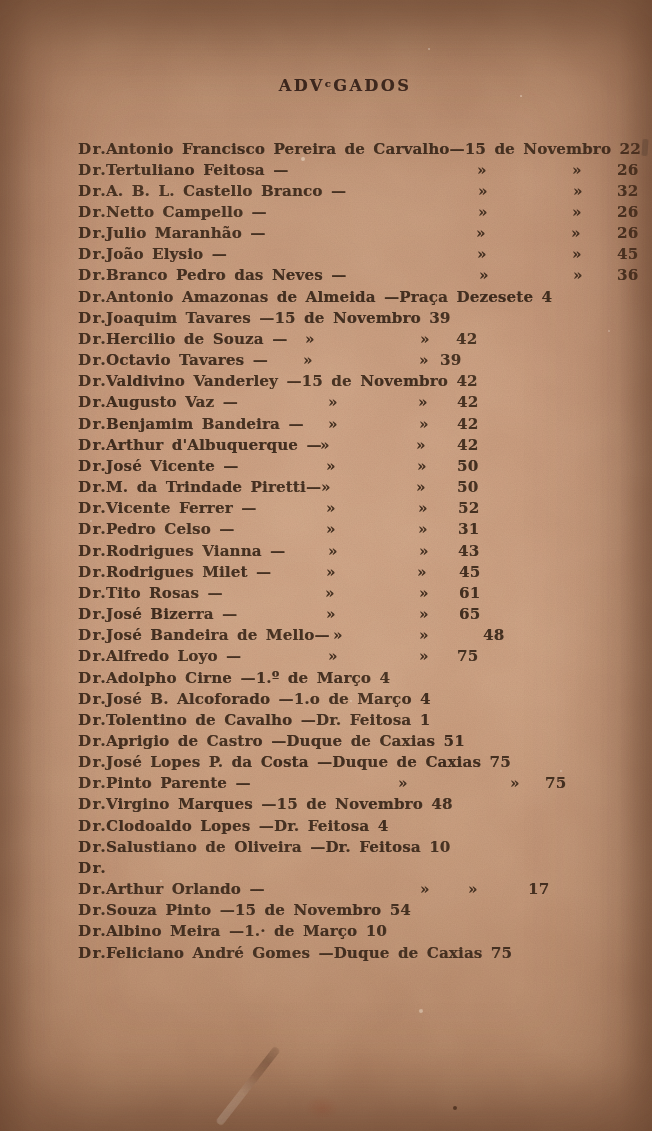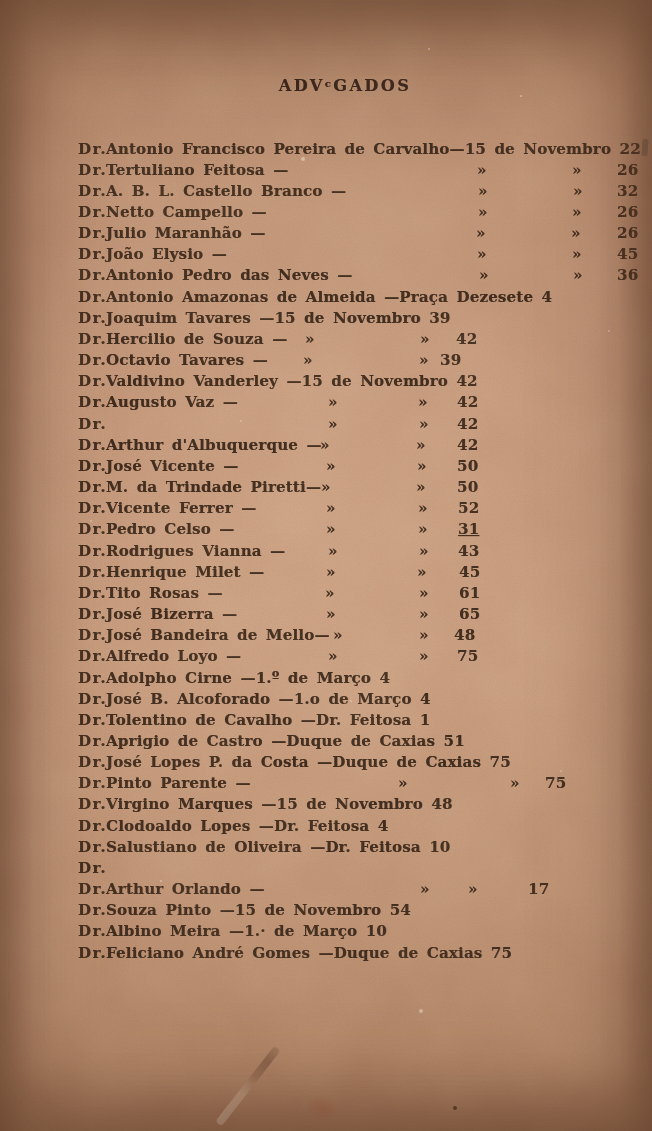--- a/index.html
+++ b/index.html
@@ -123,21 +123,21 @@
       </div>
       <div class="row" style="top: 244.3px;">
         <span class="prefix">Dr.</span>
         <span class="name">João Elysio —</span>
         <span class="mark" style="left: 477px;">»</span>
         <span class="mark" style="left: 572px;">»</span>
         <span class="mark" style="left: 617px;">45</span>
       </div>
       <div class="row" style="top: 265.46px;">
         <span class="prefix">Dr.</span>
-        <span class="name">Antonio Pedro das Neves —</span>
+        <span class="name">Branco Pedro das Neves —</span>
         <span class="mark" style="left: 479px;">»</span>
         <span class="mark" style="left: 573px;">»</span>
         <span class="mark" style="left: 617px;">36</span>
       </div>
       <div class="row" style="top: 286.62px;">
         <span class="prefix">Dr.</span>
         <span class="name">Antonio Amazonas de Almeida —Praça Dezesete 4</span>
       </div>
       <div class="row" style="top: 307.78px;">
         <span class="prefix">Dr.</span>
@@ -163,20 +163,21 @@
       </div>
       <div class="row" style="top: 392.42px;">
         <span class="prefix">Dr.</span>
         <span class="name">Augusto Vaz —</span>
         <span class="mark" style="left: 328px;">»</span>
         <span class="mark" style="left: 418px;">»</span>
         <span class="mark" style="left: 457px;">42</span>
       </div>
       <div class="row" style="top: 413.58px;">
         <span class="prefix">Dr.</span>
+        <span class="name">Benjamim Bandeira —</span>
         <span class="mark" style="left: 328px;">»</span>
         <span class="mark" style="left: 419px;">»</span>
         <span class="mark" style="left: 457px;">42</span>
       </div>
       <div class="row" style="top: 434.74px;">
         <span class="prefix">Dr.</span>
         <span class="name">Arthur d'Albuquerque —</span>
         <span class="mark" style="left: 320px;">»</span>
         <span class="mark" style="left: 416px;">»</span>
         <span class="mark" style="left: 457px;">42</span>
@@ -200,32 +201,32 @@
         <span class="name">Vicente Ferrer —</span>
         <span class="mark" style="left: 326px;">»</span>
         <span class="mark" style="left: 418px;">»</span>
         <span class="mark" style="left: 458px;">52</span>
       </div>
       <div class="row" style="top: 519.38px;">
         <span class="prefix">Dr.</span>
         <span class="name">Pedro Celso —</span>
         <span class="mark" style="left: 326px;">»</span>
         <span class="mark" style="left: 418px;">»</span>
-        <span class="mark" style="left: 458px; text-decoration: underline;">31</span>
+        <span class="mark" style="left: 458px;">31</span>
       </div>
       <div class="row" style="top: 540.54px;">
         <span class="prefix">Dr.</span>
         <span class="name">Rodrigues Vianna —</span>
         <span class="mark" style="left: 328px;">»</span>
         <span class="mark" style="left: 419px;">»</span>
         <span class="mark" style="left: 458px;">43</span>
       </div>
       <div class="row" style="top: 561.7px;">
         <span class="prefix">Dr.</span>
-        <span class="name">Henrique Milet —</span>
+        <span class="name">Rodrigues Milet —</span>
         <span class="mark" style="left: 326px;">»</span>
         <span class="mark" style="left: 417px;">»</span>
         <span class="mark" style="left: 459px;">45</span>
       </div>
       <div class="row" style="top: 582.86px;">
         <span class="prefix">Dr.</span>
         <span class="name">Tito Rosas —</span>
         <span class="mark" style="left: 325px;">»</span>
         <span class="mark" style="left: 419px;">»</span>
         <span class="mark" style="left: 459px;">61</span>
@@ -235,21 +236,21 @@
         <span class="name">José Bizerra —</span>
         <span class="mark" style="left: 326px;">»</span>
         <span class="mark" style="left: 419px;">»</span>
         <span class="mark" style="left: 459px;">65</span>
       </div>
       <div class="row" style="top: 625.18px;">
         <span class="prefix">Dr.</span>
         <span class="name">José Bandeira de Mello—</span>
         <span class="mark" style="left: 333px;">»</span>
         <span class="mark" style="left: 419px;">»</span>
-        <span class="mark" style="left: 454px; text-align: center;">48</span>
+        <span class="mark" style="left: 483px; text-align: center;">48</span>
       </div>
       <div class="row" style="top: 646.34px;">
         <span class="prefix">Dr.</span>
         <span class="name">Alfredo Loyo —</span>
         <span class="mark" style="left: 328px;">»</span>
         <span class="mark" style="left: 419px;">»</span>
         <span class="mark" style="left: 457px;">75</span>
       </div>
       <div class="row" style="top: 667.5px;">
         <span class="prefix">Dr.</span>

